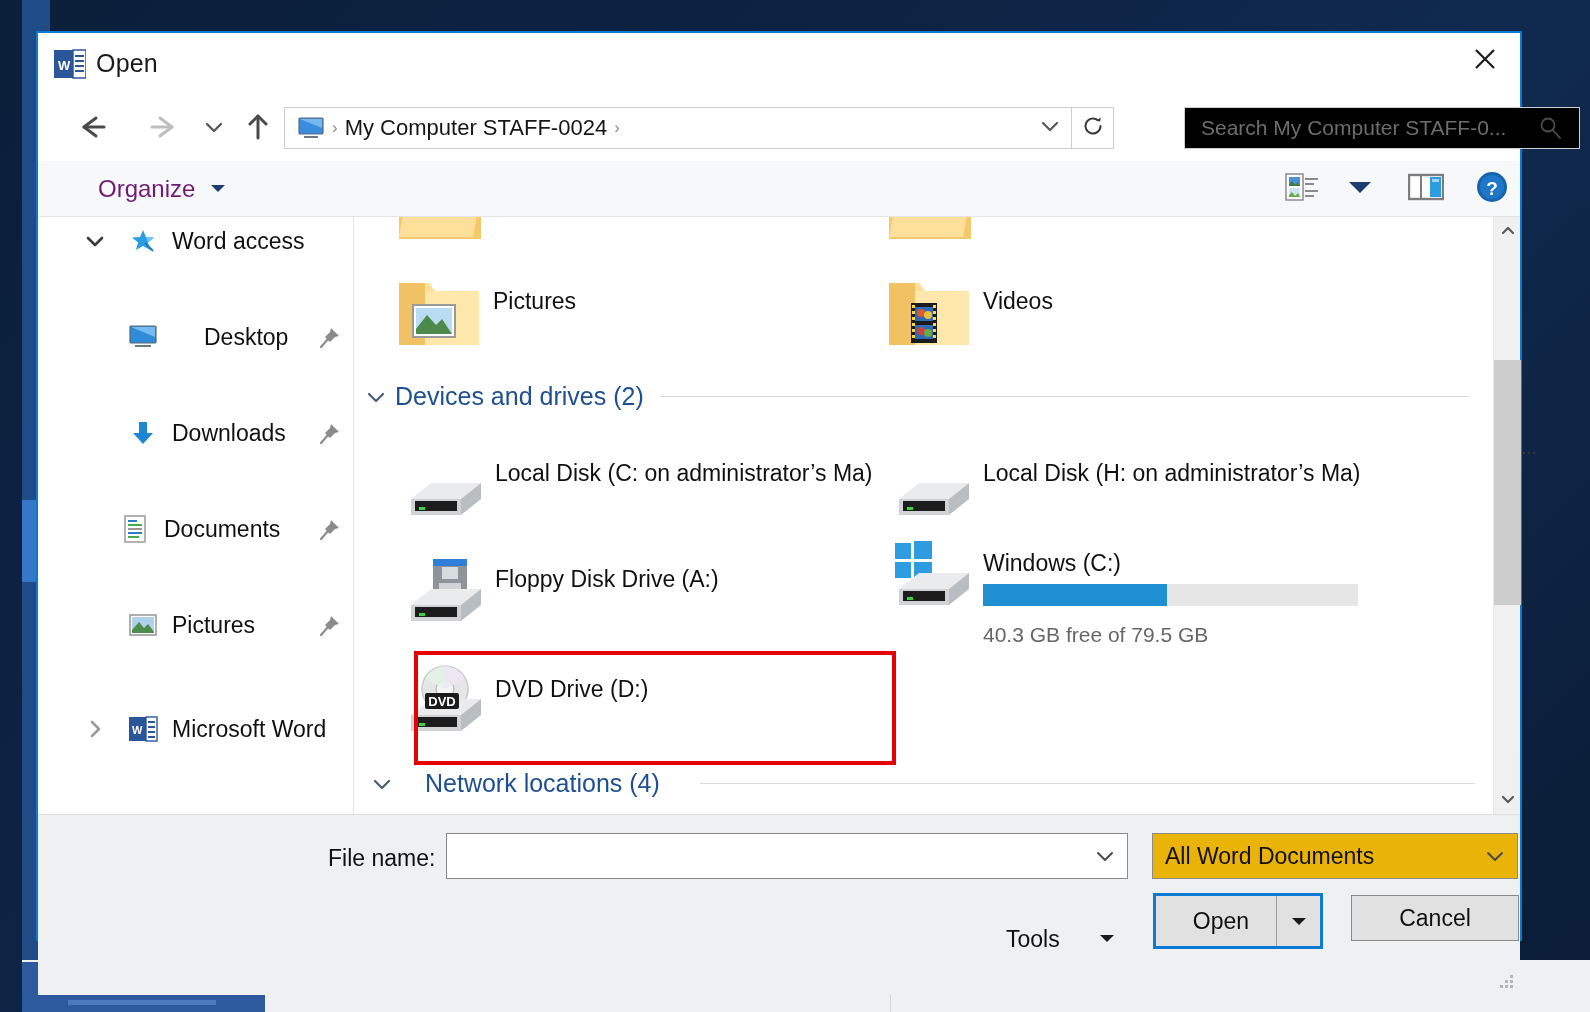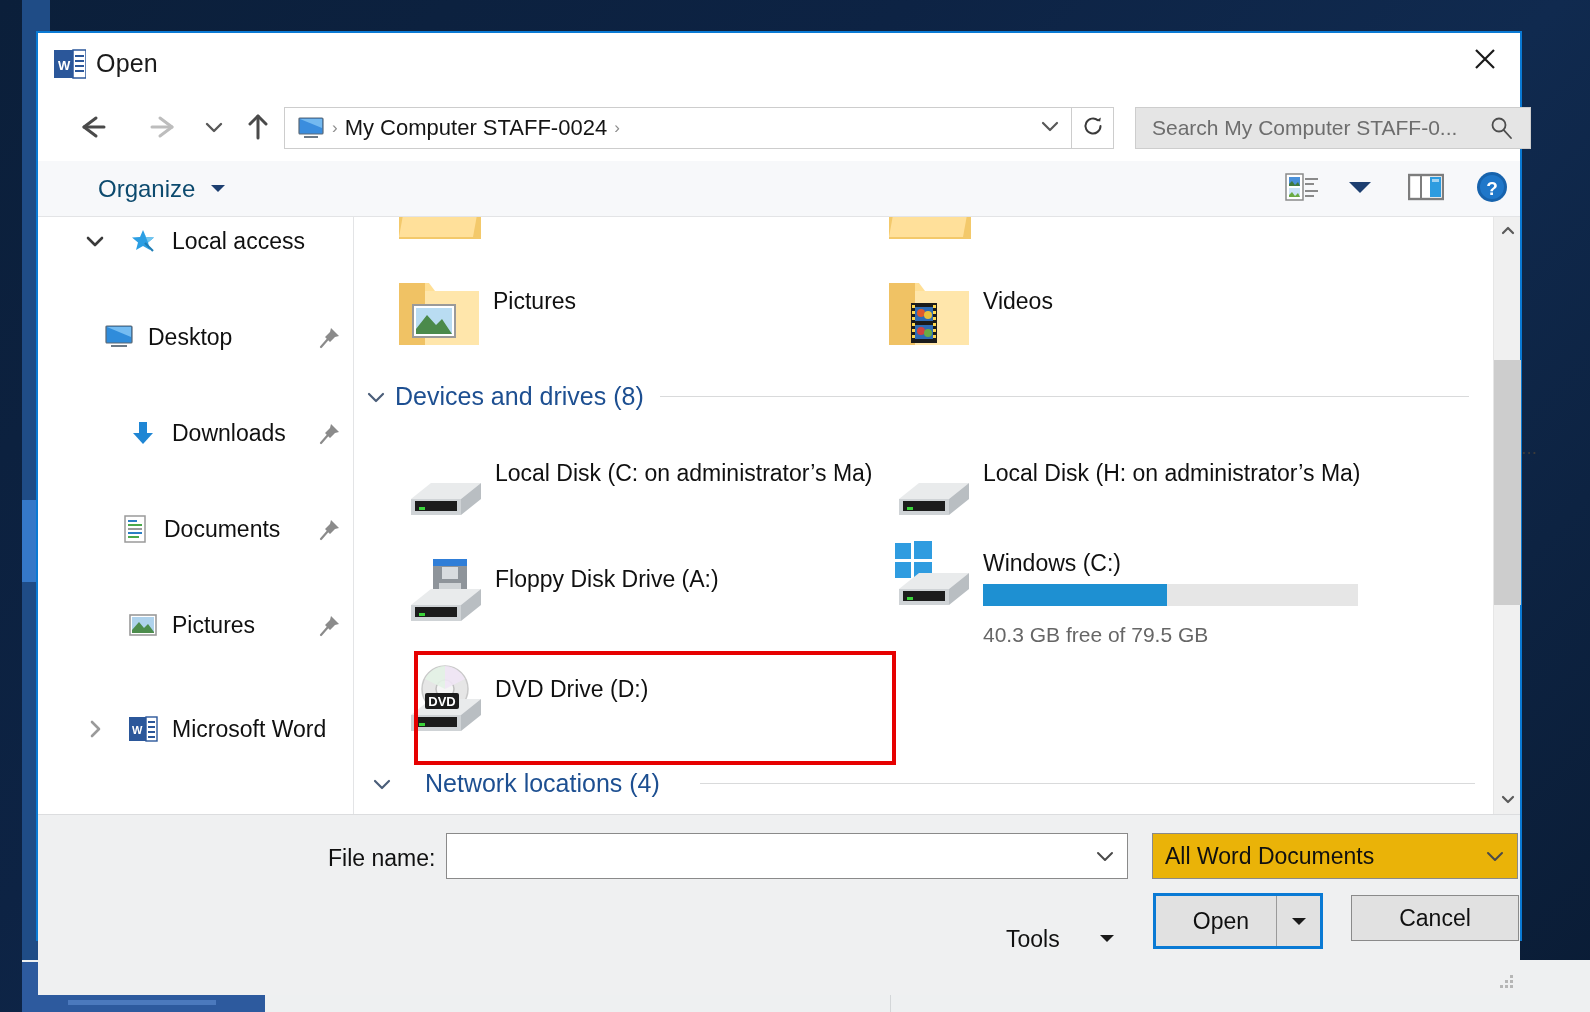--- a/index.html
+++ b/index.html
@@ -94,42 +94,42 @@
   #addr-dropdown {
     position: absolute; left: 992px; top: 13px; width: 40px; height: 40px;
     display: flex; align-items: center; justify-content: center; cursor: pointer;
   }
   #refresh-btn {
     position: absolute; left: 1034px; top: 12px; width: 42px; height: 42px;
     border: 1px solid #cdcdcd; border-left: none; background: #fff;
     display: flex; align-items: center; justify-content: center; cursor: pointer;
   }
   #searchbox {
-    position: absolute; left: 1097px; top: 12px; width: 396px; height: 42px;
-    border: 1px solid #cdcdcd; background: #e5e5e5;
+    position: absolute; left: 1146px; top: 12px; width: 396px; height: 42px;
+    border: 1px solid #cdcdcd; background: #000000;
     display: flex; align-items: center;
   }
   #search-input {
     border: none; outline: none; flex: 1;
     font-family: "Liberation Sans", sans-serif;
     font-size: 21px; color: #6d6d6d; margin-left: 16px; background: transparent;
   }
   #search-input::placeholder { color: #6d6d6d; opacity: 1; }
   #search-icon { margin-right: 16px; width: 26px; height: 26px; flex: none; }
 
   
   #cmdbar {
     position: relative; height: 56px; background: #f7f8fa;
     border-bottom: 1px solid #e3e4e6;
   }
   #organize-btn {
     position: absolute; left: 50px; top: 6px; height: 44px;
     display: flex; align-items: center; cursor: pointer; padding: 0 10px;
   }
-  #organize-label { font-size: 24px; color: #0c4a6e; }
+  #organize-label { font-size: 24px; color: #701a75; }
   #organize-caret { margin-left: 14px; }
   .tbicon {
     position: absolute; top: 8px; height: 40px;
     display: flex; align-items: center; justify-content: center; cursor: pointer;
   }
   #view-icon    { left: 1240px; width: 48px; }
   #view-caret   { left: 1300px; width: 44px; }
   #pane-icon    { left: 1364px; width: 48px; }
   #help-icon    { left: 1430px; width: 48px; }
 
@@ -432,24 +432,24 @@
               <path d="M4 5 L11 12 L18 5" stroke="#3a3a3a" stroke-width="2.6" fill="none" stroke-linecap="round" stroke-linejoin="round"></path>
             </svg>
         </span>
         <span class="nav-icon" style="margin-left:46px;">
           <svg width="28" height="28" viewBox="0 0 28 28">
             <path d="M14 3 L17 10 L25 10.5 L19 15.5 L21 23 L14 19 L7 23 L9 15.5 L3 10.5 L11 10 Z" fill="#2b9ee3"></path>
             <path d="M14 3 L17 10 L25 10.5 L19 15.5 Z" fill="#71c6f0"></path>
             <path d="M16 16 L24 24" stroke="#1f7db5" stroke-width="2.2"></path>
           </svg>
         </span>
-        <span class="nav-label">Local access</span>
-      </div>
-
-      <div class="navitem" style="top:48px;padding-left:64px;">
+        <span class="nav-label">Word access</span>
+      </div>
+
+      <div class="navitem" style="top:48px;padding-left:88px;gap:32px;">
         <span class="nav-icon">
           <svg width="30" height="26" viewBox="0 0 30 26">
             <rect x="2" y="2" width="26" height="17" rx="1" fill="#2f8cdb"></rect>
             <path d="M3 3 L27 3 L27 13 Z" fill="#74bcf2"></path>
             <rect x="2" y="2" width="26" height="17" rx="1" fill="none" stroke="#5a6773" stroke-width="1.2"></rect>
             <rect x="7" y="21" width="16" height="2" fill="#6b7986"></rect>
           </svg>
         </span>
         <span class="nav-label">Desktop</span>
         <span class="pin">
@@ -605,21 +605,21 @@
           <span class="tile-name">Videos</span>
         </span>
       </div>
 
       <div class="group-header" style="left:10px;top:165px;">
         <span class="group-chev">
           <svg width="22" height="16" viewBox="0 0 22 16">
               <path d="M4 5 L11 12 L18 5" stroke="#4b5e79" stroke-width="2.2" fill="none" stroke-linecap="round" stroke-linejoin="round"></path>
             </svg>
         </span>
-        <span class="group-title">Devices and drives (8)</span>
+        <span class="group-title">Devices and drives (2)</span>
         <span class="group-rule"></span>
       </div>
 
       <div class="tile" style="left:530px;top:232px;">
         <span class="tile-ico">
           <svg width="92" height="80" viewBox="0 0 92 80">
             <path d="M14 50 L34 34 L84 34 L64 50 Z" fill="#e9ebec"></path>
             <path d="M14 50 L64 50 L64 66 L14 66 Z" fill="#cfd3d6"></path>
             <path d="M64 50 L84 34 L84 50 L64 66 Z" fill="#b9bec2"></path>
             <path d="M18 52 L60 52 L60 62 L18 62 Z" fill="#1c1c1c"></path>

